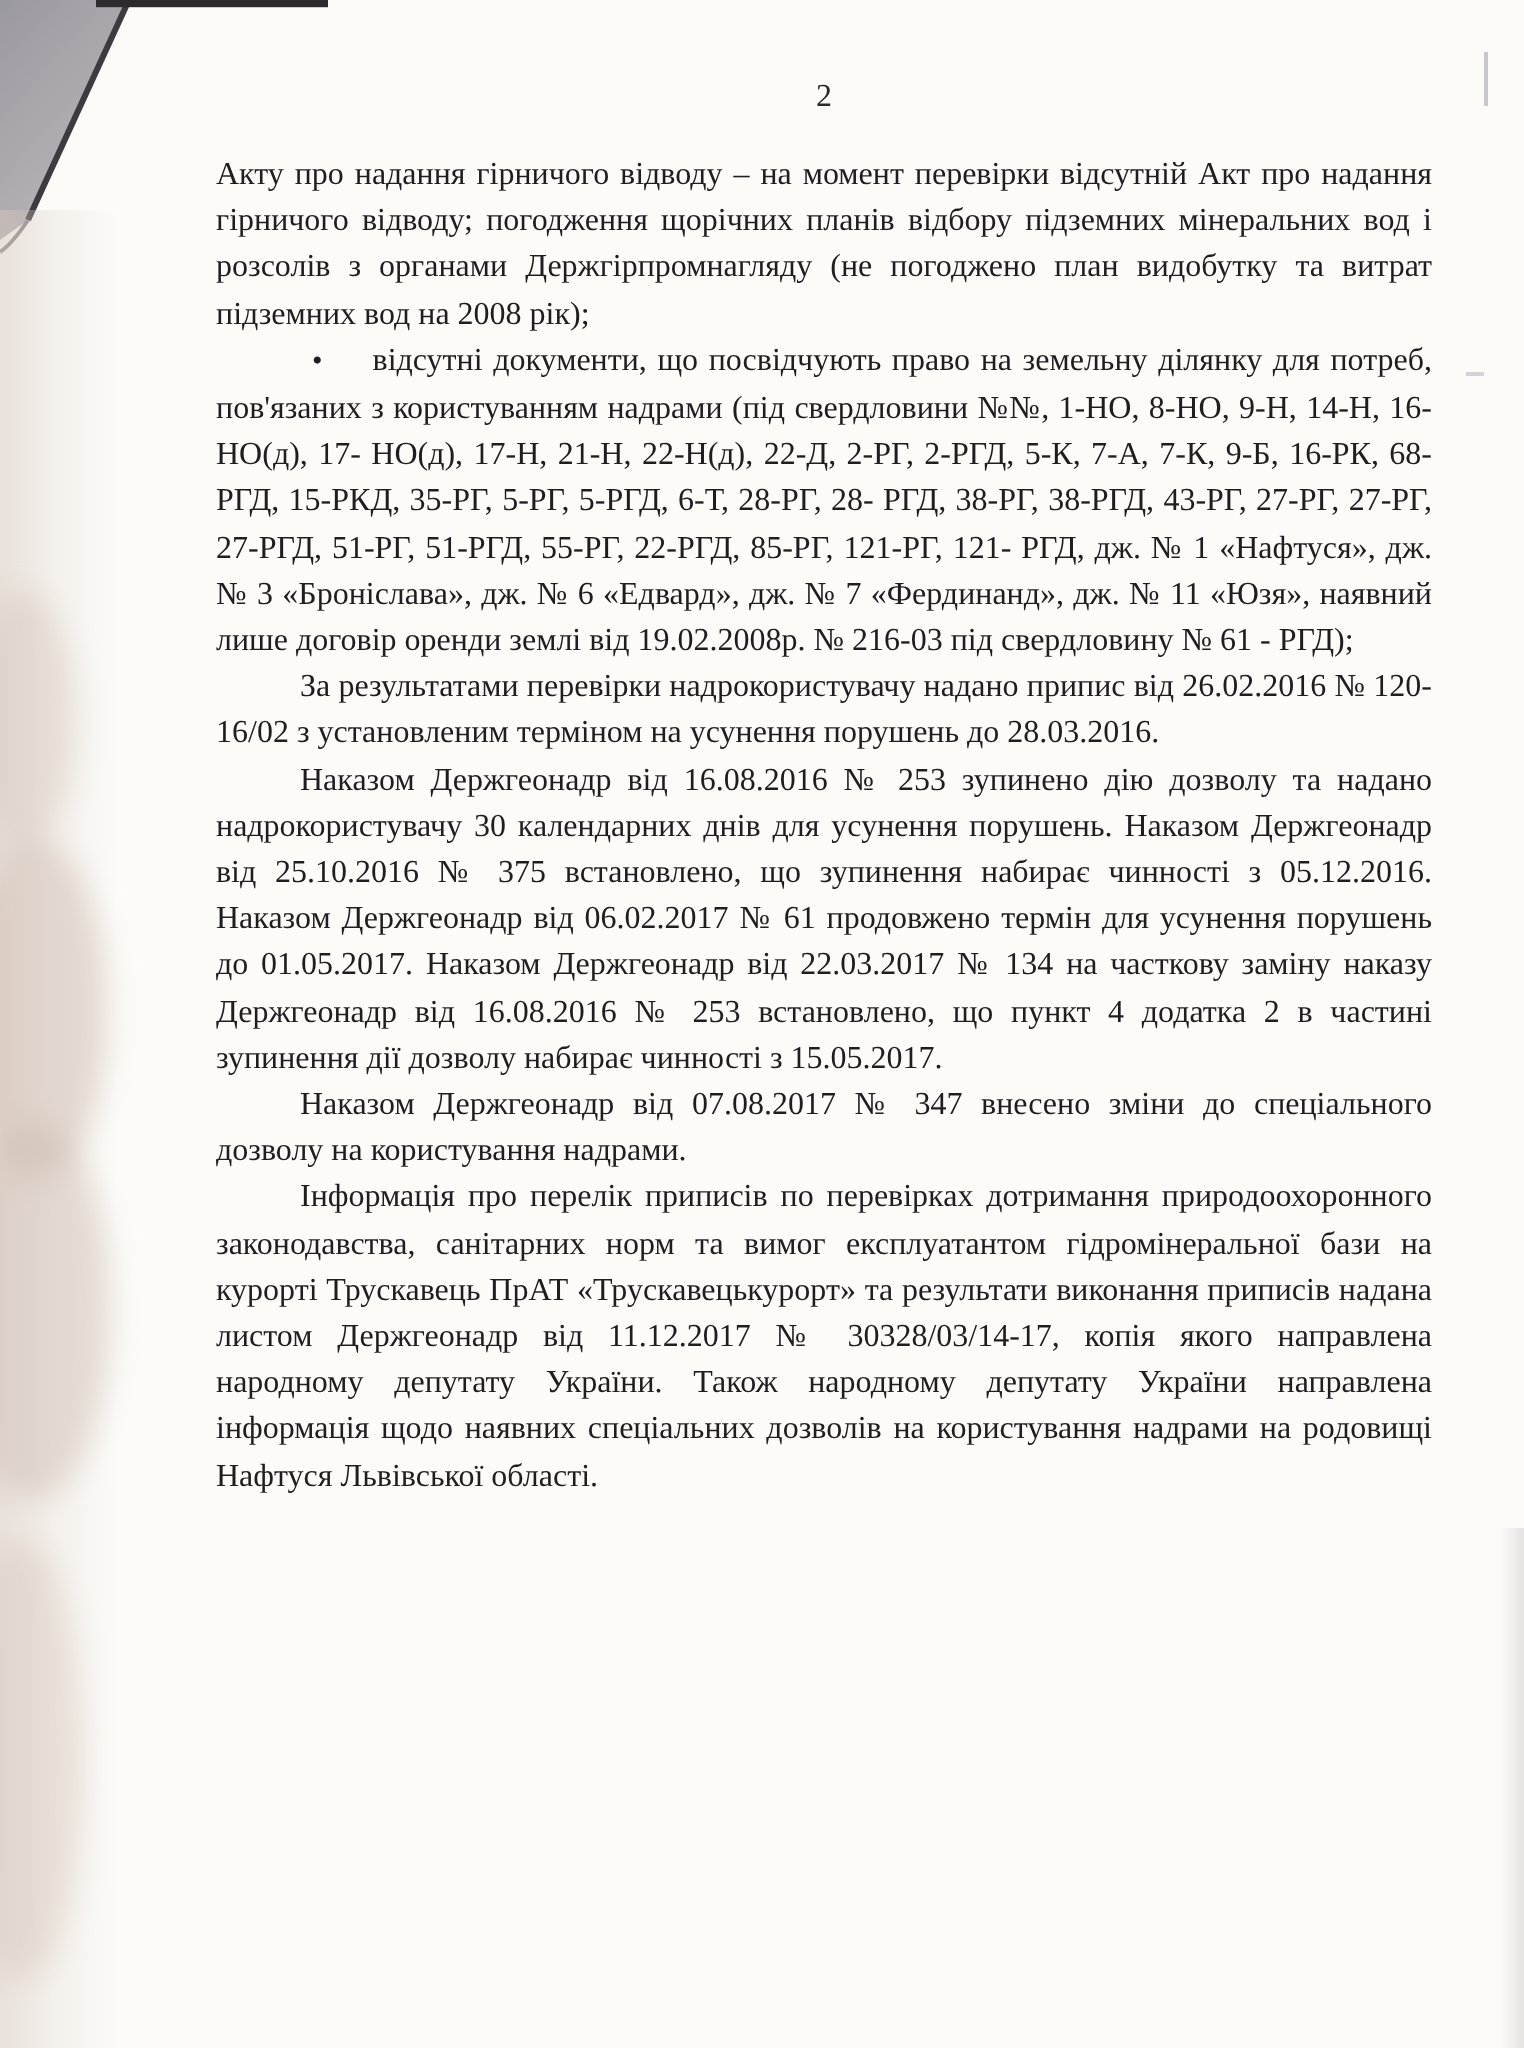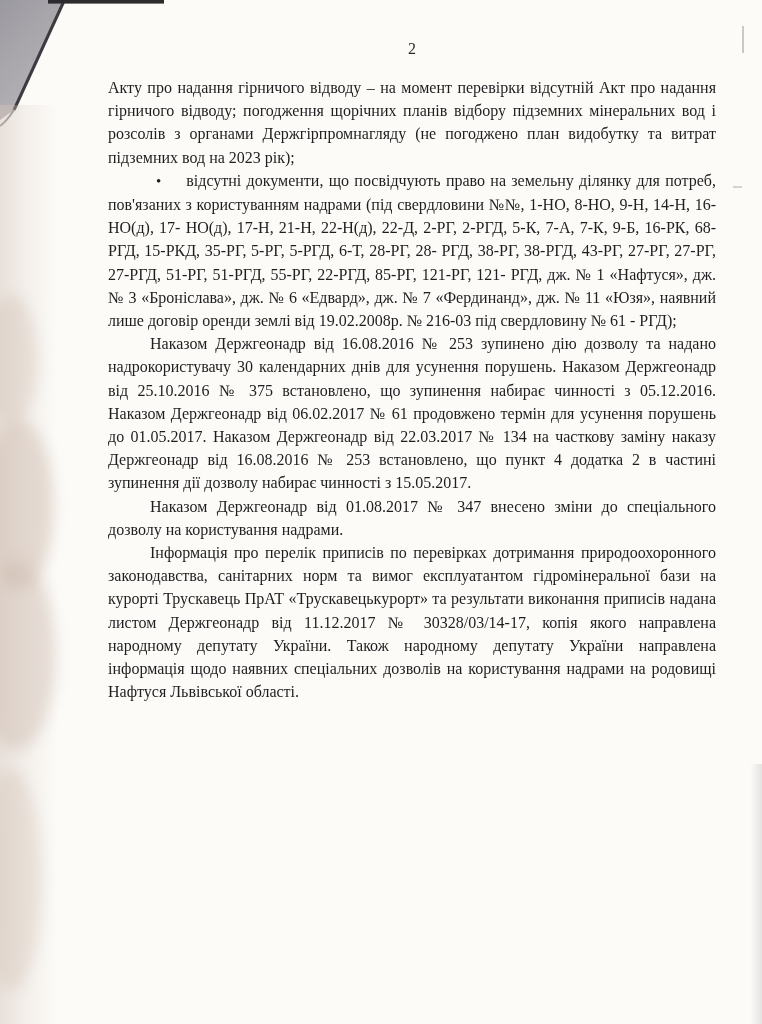--- a/index.html
+++ b/index.html
@@ -120,28 +120,29 @@
   <div class="edge-blob blob-3"></div>
   <div class="edge-blob blob-4"></div>
   <div class="right-tick"></div>
   <div class="right-dash"></div>
   <div class="right-smudge"></div>
 
   <div class="page-number">2</div>
 
   <div class="content">
 
-    <p class="para-cont">Акту про надання гірничого відводу – на момент перевірки відсутній Акт про надання гірничого відводу; погодження щорічних планів відбору підземних мінеральних вод і розсолів з органами Держгірпромнагляду (не погоджено план видобутку та витрат підземних вод на 2023 рік);</p>
+    <p class="para-cont">Акту про надання гірничого відводу – на момент перевірки відсутній Акт про надання гірничого відводу; погодження щорічних планів відбору підземних мінеральних вод і розсолів з органами Держгірпромнагляду (не погоджено план видобутку та витрат підземних вод на 2008 рік);</p>
 
     <p class="para-bullet"><span class="bullet-glyph">•</span><span class="bullet-gap"></span><span>відсутні документи, що посвідчують право на земельну ділянку для потреб, пов'язаних з користуванням надрами (під свердловини №№, 1-НО, 8-НО, 9-Н, 14-Н, 16-НО(д), 17- НО(д), 17-Н, 21-Н, 22-Н(д), 22-Д, 2-РГ, 2-РГД, 5-К, 7-А, 7-К, 9-Б, 16-РК, 68-РГД, 15-РКД, 35-РГ, 5-РГ, 5-РГД, 6-Т, 28-РГ, 28- РГД, 38-РГ, 38-РГД, 43-РГ, 27-РГ, 27-РГ, 27-РГД, 51-РГ, 51-РГД, 55-РГ, 22-РГД, 85-РГ, 121-РГ, 121- РГД, дж. № 1 «Нафтуся», дж. № 3 «Броніслава», дж. № 6 «Едвард», дж. № 7 «Фердинанд», дж. № 11 «Юзя», наявний лише договір оренди землі від 19.02.2008р. № 216-03 під свердловину № 61 - РГД);</span></p>
 
 
 
+    <p class="para-indent">За результатами перевірки надрокористувачу надано припис від 26.02.2016 № 120-16/02 з установленим терміном на усунення порушень до 28.03.2016.</p>
 
     <p class="para-indent">Наказом Держгеонадр від 16.08.2016 № 253 зупинено дію дозволу та надано надрокористувачу 30 календарних днів для усунення порушень. Наказом Держгеонадр від 25.10.2016 № 375 встановлено, що зупинення набирає чинності з 05.12.2016. Наказом Держгеонадр від 06.02.2017 № 61 продовжено термін для усунення порушень до 01.05.2017. Наказом Держгеонадр від 22.03.2017 № 134 на часткову заміну наказу Держгеонадр від 16.08.2016 № 253 встановлено, що пункт 4 додатка 2 в частині зупинення дії дозволу набирає чинності з 15.05.2017.</p>
 
-    <p class="para-indent">Наказом Держгеонадр від 01.08.2017 № 347 внесено зміни до спеціального дозволу на користування надрами.</p>
+    <p class="para-indent">Наказом Держгеонадр від 07.08.2017 № 347 внесено зміни до спеціального дозволу на користування надрами.</p>
 
 
     <p class="para-indent">Інформація про перелік приписів по перевірках дотримання природоохоронного законодавства, санітарних норм та вимог експлуатантом гідромінеральної бази на курорті Трускавець ПрАТ «Трускавецькурорт» та результати виконання приписів надана листом Держгеонадр від 11.12.2017 № 30328/03/14-17, копія якого направлена народному депутату України. Також народному депутату України направлена інформація щодо наявних спеціальних дозволів на користування надрами на родовищі Нафтуся Львівської області.</p>
 
   </div>
 </div>
 
 </body></html>

